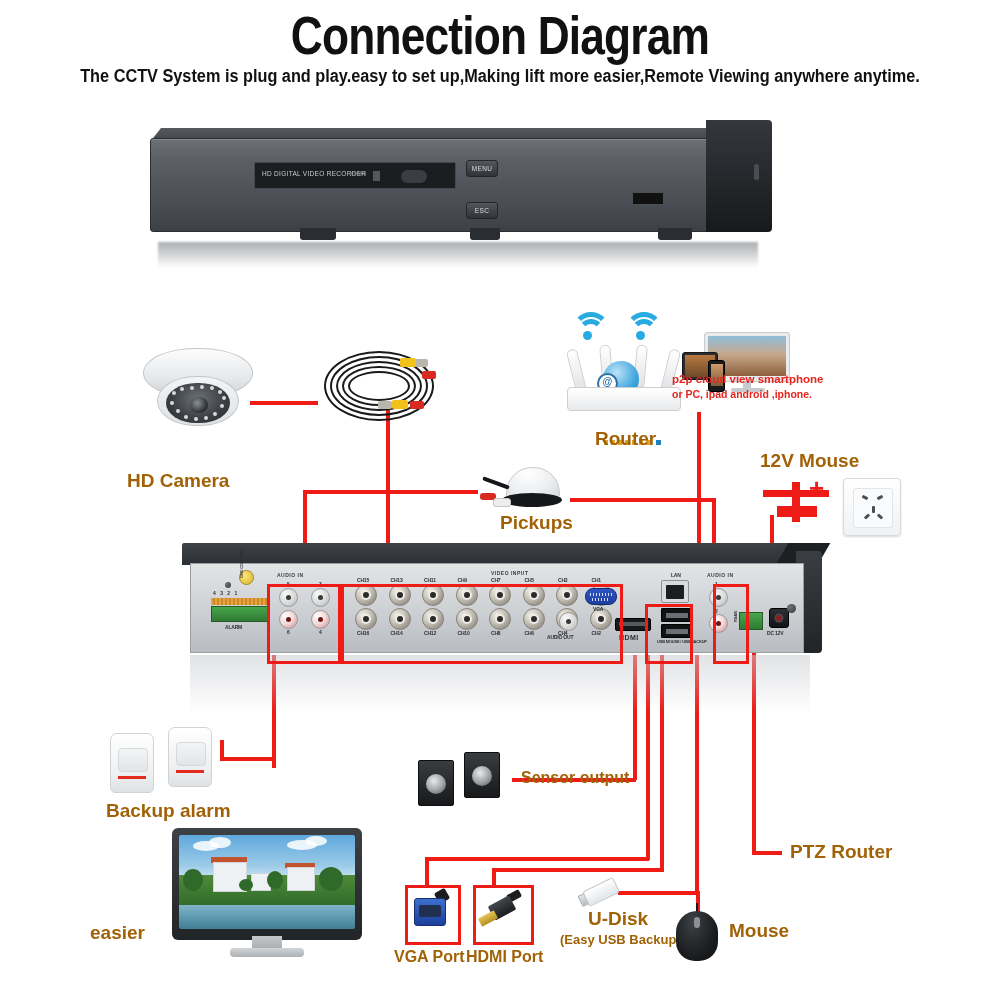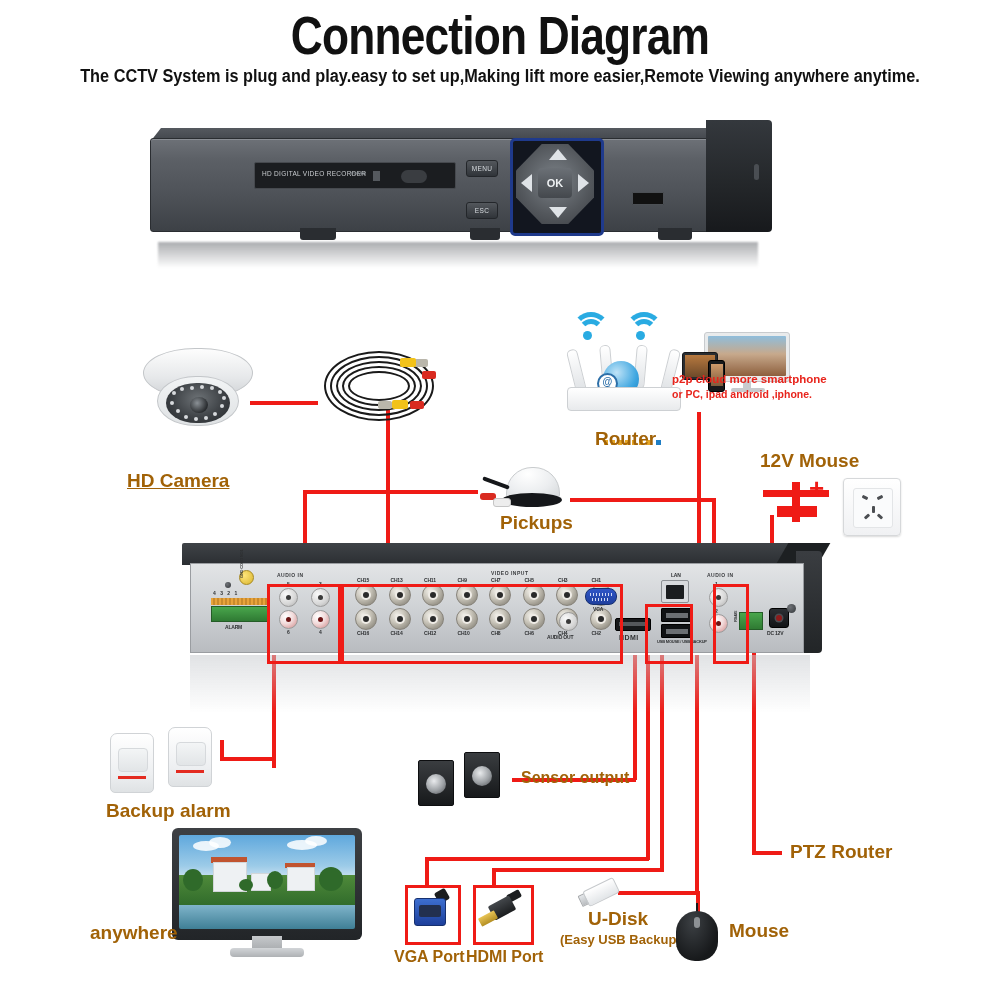--- a/index.html
+++ b/index.html
@@ -260,29 +260,20 @@
   <div class="ff-screen">
     <div class="txt">HD DIGITAL VIDEO RECORDER</div>
     <div class="pw">POWER</div>
     <div class="ff-led" style="left:118px;"></div>
     <div class="ff-irwin"></div>
   </div>
 
   <div class="btn" style="left:316px;top:40px;">MENU</div>
   <div class="btn" style="left:316px;top:82px;">ESC</div>
 
-  <div class="dpad-frame">
-    <div class="dpad">
-      <div class="tri up"></div>
-      <div class="tri dn"></div>
-      <div class="tri lf"></div>
-      <div class="tri rt"></div>
-      <div class="ok">OK</div>
-    </div>
-  </div>
 
   <div class="ff-slot"></div>
   <div class="foot" style="left:150px;width:36px;"></div>
   <div class="foot" style="left:320px;width:30px;"></div>
   <div class="foot" style="left:508px;width:34px;"></div>
   <div class="ff-refl"></div>
 </div>
 
 <div class="abs wire wh" style="left:250px;top:401px;width:68px;"></div>
 
@@ -341,21 +332,21 @@
         <div class="ir" style="left:10px;top:26px;"></div>
       <div class="ir" style="left:18px;top:32px;"></div>
         <div class="ir" style="left:28px;top:34px;"></div>
       <div class="ir" style="left:38px;top:33px;"></div>
         <div class="ir" style="left:47px;top:29px;"></div>
       <div class="ir" style="left:54px;top:21px;"></div>
         <div class="ir" style="left:56px;top:13px;"></div>
     </div>
   </div>
 </div>
-<div class="abs lab big" style="left:127px;top:470px;text-decoration:underline;">HD Camera</div>
+<div class="abs lab big" style="left:127px;top:470px;">HD Camera</div>
 
 <div class="coil abs" style="left:318px;top:347px;">
   <div class="c" style="left:6px;top:4px;width:106px;height:66px;"></div>
   <div class="c" style="left:12px;top:9px;width:94px;height:56px;"></div>
   <div class="c" style="left:18px;top:14px;width:82px;height:46px;"></div>
   <div class="c" style="left:24px;top:19px;width:70px;height:36px;"></div>
   <div class="c" style="left:30px;top:24px;width:58px;height:26px;"></div>
   <div class="bnc2" style="left:96px;top:12px;"></div>
   <div class="yel" style="left:82px;top:11px;"></div>
   <div class="red" style="left:104px;top:24px;"></div>
@@ -394,21 +385,21 @@
     <div class="stand"></div>
     <div class="foot2"></div>
   </div>
   <div class="tab-dev">
       <div class="s"></div>
     </div>
   <div class="phone-dev">
       <div class="s"></div>
     </div>
 </div>
-<div class="abs redtxt" style="left:672px;top:373px;font-size:11.5px;width:230px;text-align:left;">p2p cloud  more smartphone</div>
+<div class="abs redtxt" style="left:672px;top:373px;font-size:11.5px;width:230px;text-align:left;">p2p cloud  view smartphone</div>
 <div class="abs redtxt" style="left:672px;top:388px;font-size:10.5px;width:230px;text-align:left;">or PC, ipad android ,iphone.</div>
 
 <div class="pickup abs" style="left:480px;top:465px;">
   <div class="dome"></div>
   <div class="base"></div>
   <div class="wire1"></div>
   <div class="pr"></div>
   <div class="pw"></div>
 </div>
 <div class="abs lab big" style="left:500px;top:512px;">Pickups</div>
@@ -554,21 +545,21 @@
       <div class="villa" style="left:72px;top:38px;width:18px;height:16px;"></div>
       <div class="tree" style="left:4px;top:34px;width:20px;height:22px;"></div>
       <div class="tree" style="left:88px;top:36px;width:16px;height:18px;"></div>
       <div class="tree" style="left:140px;top:32px;width:24px;height:24px;"></div>
       <div class="tree" style="left:60px;top:44px;width:14px;height:12px;"></div>
     </div>
   </div>
   <div class="stand"></div>
   <div class="base2"></div>
 </div>
-<div class="abs lab big" style="left:90px;top:922px;">anywhere</div>
+<div class="abs lab big" style="left:90px;top:922px;">easier</div>
 
 <div class="abs rbox" style="left:405px;top:885px;width:50px;height:54px;"></div>
 <div class="vgaplug abs" style="left:410px;top:890px;">
   <div class="tail"></div>
   <div class="body"></div>
 </div>
 <div class="abs lab mid" style="left:394px;top:948px;">VGA Port</div>
 
 <div class="abs rbox" style="left:473px;top:885px;width:55px;height:54px;"></div>
 <div class="hdmiplug abs" style="left:477px;top:890px;">

